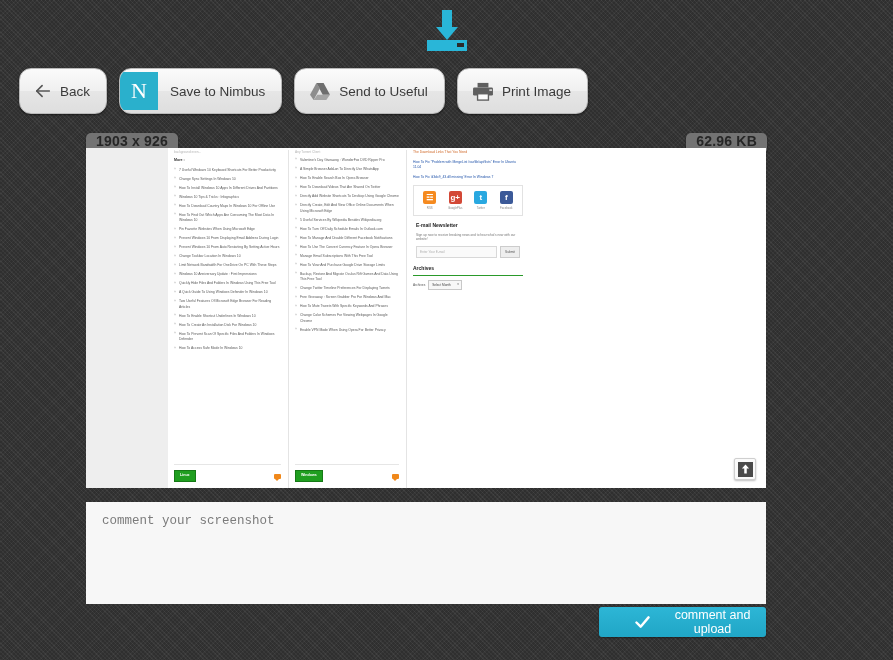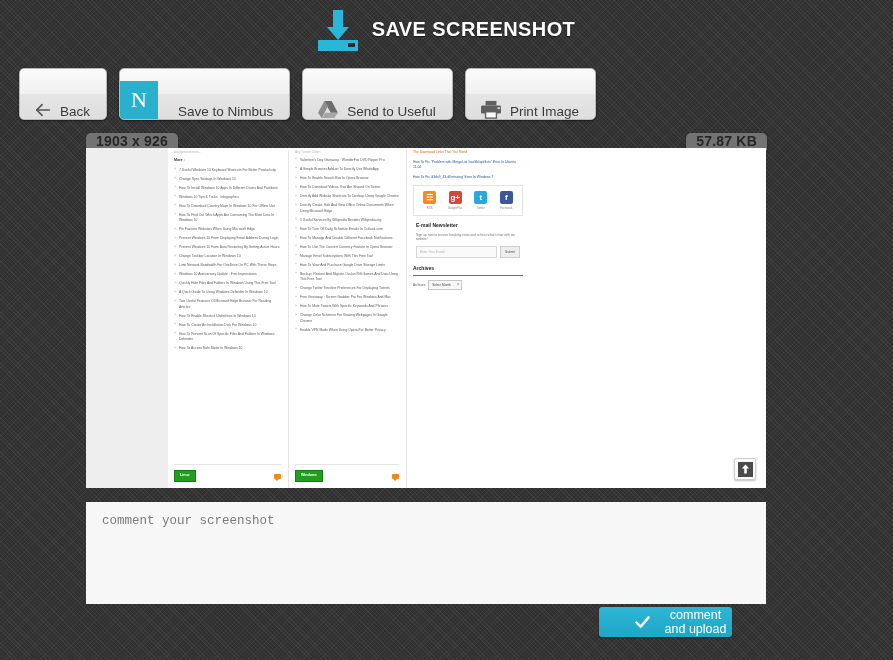--- a/index.html
+++ b/index.html
@@ -81,27 +81,27 @@
   
   .toolbar {
     position: absolute;
     left: 19px;
     top: 68px;
     display: flex;
     gap: 12px;
     align-items: center;
   }
   .tbtn {
-    height: 52px;
-    border-radius: 5px;
+    height: 46px;
+    border-radius: 12px;
     background: linear-gradient(to bottom, #fbfbfb 0%, #f0f0f0 50%, #e6e6e6 51%, #dedede 100%);
     border: 1px solid #b9b9b9;
     box-shadow: 0 1px 2px rgba(0,0,0,0.5);
     display: flex;
-    align-items: flex-end;
+    align-items: center;
     color: #3a3a3a;
     font-size: 13.5px;
     overflow: hidden;
     cursor: pointer;
     white-space: nowrap;
   }
   .tbtn .lbl { padding: 0 16px 0 8px; }
   .tbtn.pad-left .ico-wrap { padding-left: 14px; }
   .ico-wrap {
     display: flex;
@@ -377,21 +377,21 @@
     color: #15803d;
     resize: none;
     outline: none;
   }
   .comment-box::placeholder { color: #7b7b7b; }
 
   .upload-btn {
     position: absolute;
     left: 599px;
     top: 607px;
-    width: 133px;
+    width: 167px;
     height: 30px;
     background: linear-gradient(to bottom, #2db6d6 0%, #20a6c6 100%);
     border: none;
     border-radius: 3px;
     color: #ffffff;
     font-size: 12.5px;
     display: flex;
     align-items: center;
     gap: 9px;
     padding-left: 36px;
@@ -403,38 +403,37 @@
 </style>
 </head>
 <body>
 
 <div class="header">
   <div class="logo-icon">
     <div class="logo-arrow-stem"></div>
     <div class="logo-arrow-head"></div>
     <div class="logo-tray"></div>
   </div>
-  <div class="header-title">SAVE SCREENSHOT</div>
 </div>
 
 <div class="toolbar">
 
   <div class="tbtn pad-left">
     <span class="ico-wrap">
       <svg class="icon-back" viewBox="0 0 20 20">
         <path d="M9 4 L3 10 L9 16" fill="none" stroke="#555" stroke-width="1.8" stroke-linecap="round" stroke-linejoin="round"></path>
         <path d="M3 10 L17 10" fill="none" stroke="#555" stroke-width="1.8" stroke-linecap="round"></path>
       </svg>
     </span>
     <span class="lbl">Back</span>
   </div>
 
   <div class="tbtn">
     <span class="nimbus-badge">N</span>
-    <span class="lbl" style="padding-left:20px">Save to Nimbus</span>
+    <span class="lbl" style="padding-left:12px">Save to Nimbus</span>
   </div>
 
 
   <div class="tbtn pad-left">
     <span class="ico-wrap">
       <svg class="icon-drive" viewBox="0 0 24 21">
         <path d="M8 1 L16 1 L23 14 L15 14 Z" fill="#6e6e6e"></path>
         <path d="M8 1 L1 14 L5 20 L12 7 Z" fill="#8d8d8d"></path>
         <path d="M5 20 L19 20 L23 14 L9 14 Z" fill="#a5a5a5"></path>
       </svg>
@@ -450,21 +449,21 @@
         <rect x="1" y="6" width="22" height="9" rx="1.5" fill="#5f5f5f"></rect>
         <rect x="19" y="8" width="3" height="2" fill="#cfcfcf"></rect>
         <rect x="6" y="13" width="12" height="7" fill="#fbfbfb" stroke="#5f5f5f" stroke-width="1.5"></rect>
       </svg>
     </span>
     <span class="lbl">Print Image</span>
   </div>
 </div>
 
 <div class="badge" id="badge-dims">1903 x 926</div>
-<div class="badge" id="badge-size">57.87 KB</div>
+<div class="badge" id="badge-size">62.96 KB</div>
 
 <div class="preview">
   <div class="preview-inner">
     <div class="pv-gutter-l"></div>
     <div class="pv-body">
 
       <div class="pv-col c1">
         <div class="pv-faded">background even...</div>
         <div class="pv-more">More :</div>
         <ul class="pv-list" id="list-c1">

